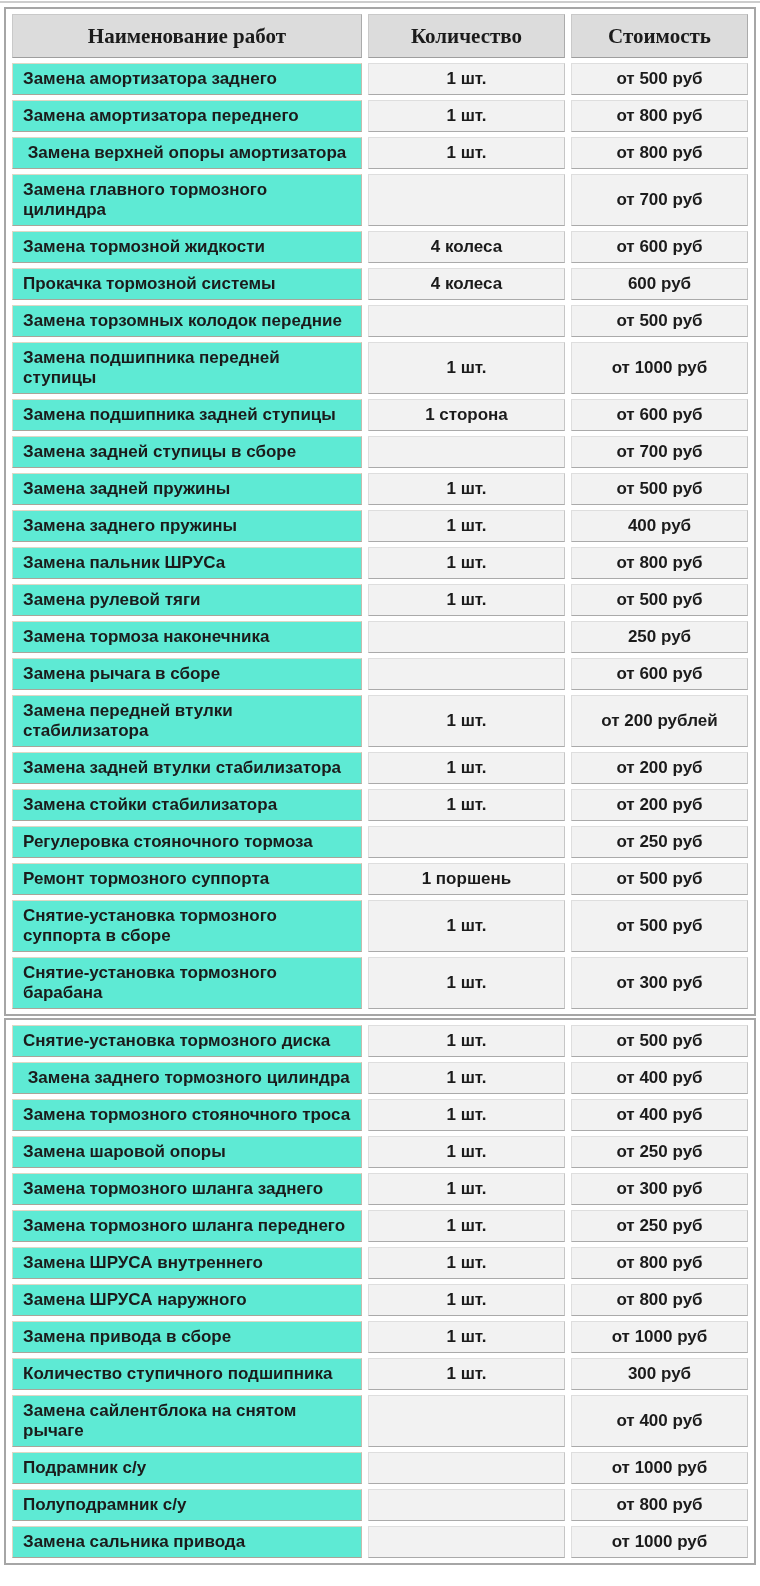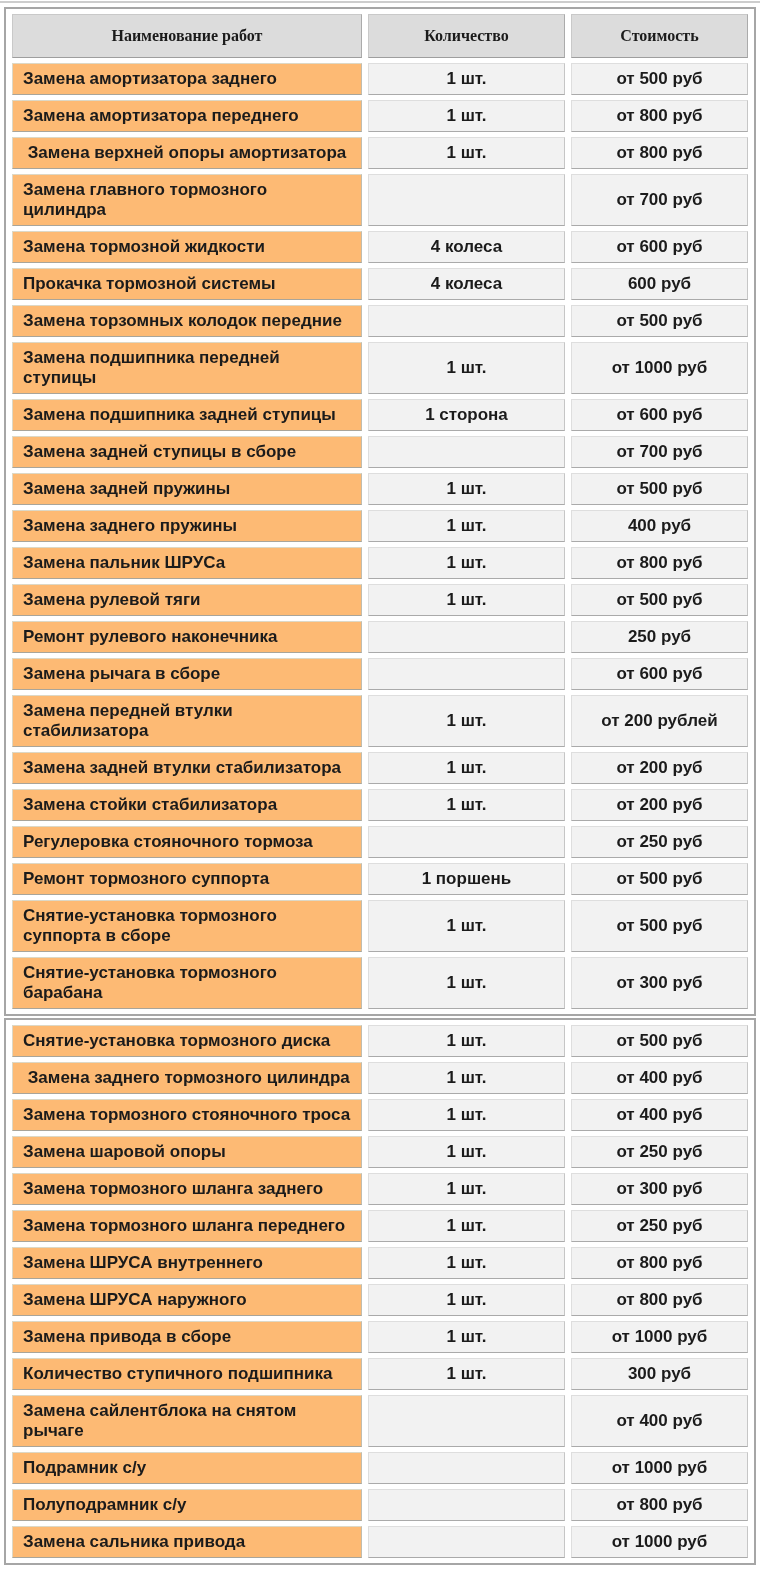--- a/index.html
+++ b/index.html
@@ -29,21 +29,21 @@
     border-collapse: separate;
     border-spacing: 6px 5px;
     background: #ffffff;
     margin-bottom: 2px;
   }
   col.c-name  { width: 348px; }
   col.c-qty   { width: 196px; }
   col.c-price { width: 176px; }
   th {
     font-family: "Liberation Serif", serif;
-    font-size: 16px;
+    font-size: 21px;
     font-weight: bold;
     color: #1b1b1b;
     background: #dcdcdc;
     border: 1px solid #c9c9c9;
     border-bottom-color: #9e9e9e;
     border-right-color: #ababab;
     height: 38px;
     padding: 2px 6px;
     text-align: center;
     vertical-align: middle;
@@ -51,21 +51,21 @@
   td {
     font-size: 17px;
     font-weight: bold;
     color: #1b1b1b;
     line-height: 20px;
     padding: 5px 10px;
     vertical-align: middle;
     overflow: hidden;
   }
   td.td-name {
-    background: #fdba74;
+    background: #5eead4;
     border: 1px solid #ddd8c6;
     border-bottom-color: #a9a59a;
     border-right-color: #c2bdae;
     text-align: left;
   }
   td.td-val {
     background: #f2f2f2;
     border: 1px solid #dedede;
     border-bottom-color: #aaaaaa;
     border-right-color: #c6c6c6;
@@ -157,21 +157,21 @@
           <td class="td-name">Замена пальник ШРУСа</td>
           <td class="td-val">1 шт.</td>
           <td class="td-val">от 800 руб</td>
         </tr>
         <tr>
           <td class="td-name">Замена рулевой тяги</td>
           <td class="td-val">1 шт.</td>
           <td class="td-val">от 500 руб</td>
         </tr>
         <tr>
-          <td class="td-name">Ремонт рулевого наконечника</td>
+          <td class="td-name">Замена тормоза наконечника</td>
           <td class="td-val"></td>
           <td class="td-val">250 руб</td>
         </tr>
         <tr>
           <td class="td-name">Замена рычага в сборе</td>
           <td class="td-val"></td>
           <td class="td-val">от 600 руб</td>
         </tr>
         <tr>
           <td class="td-name">Замена передней втулки стабилизатора</td>

